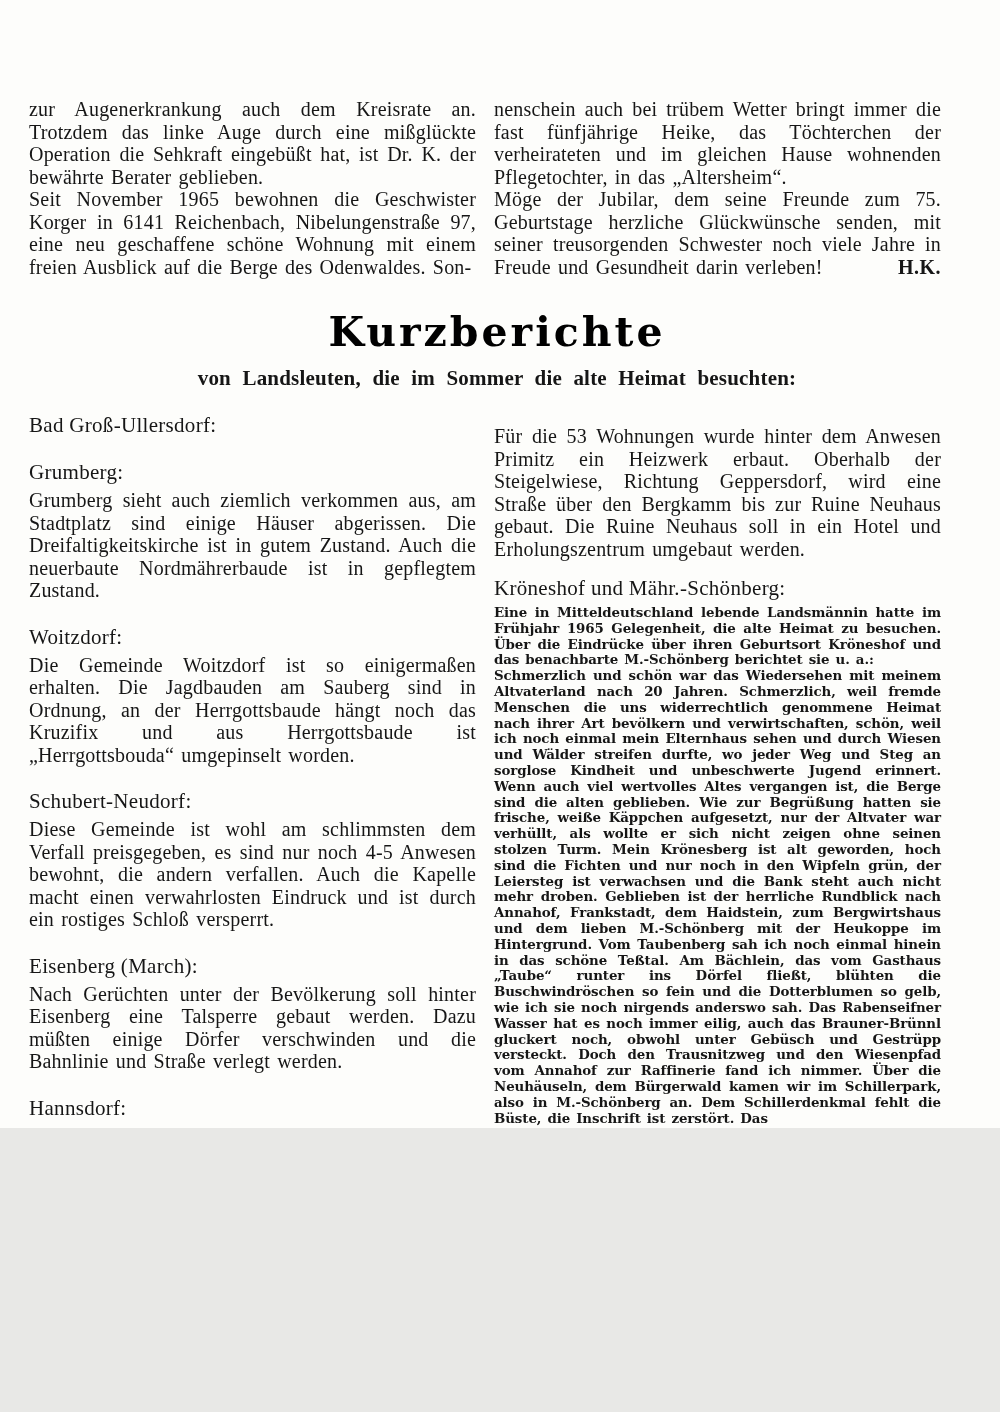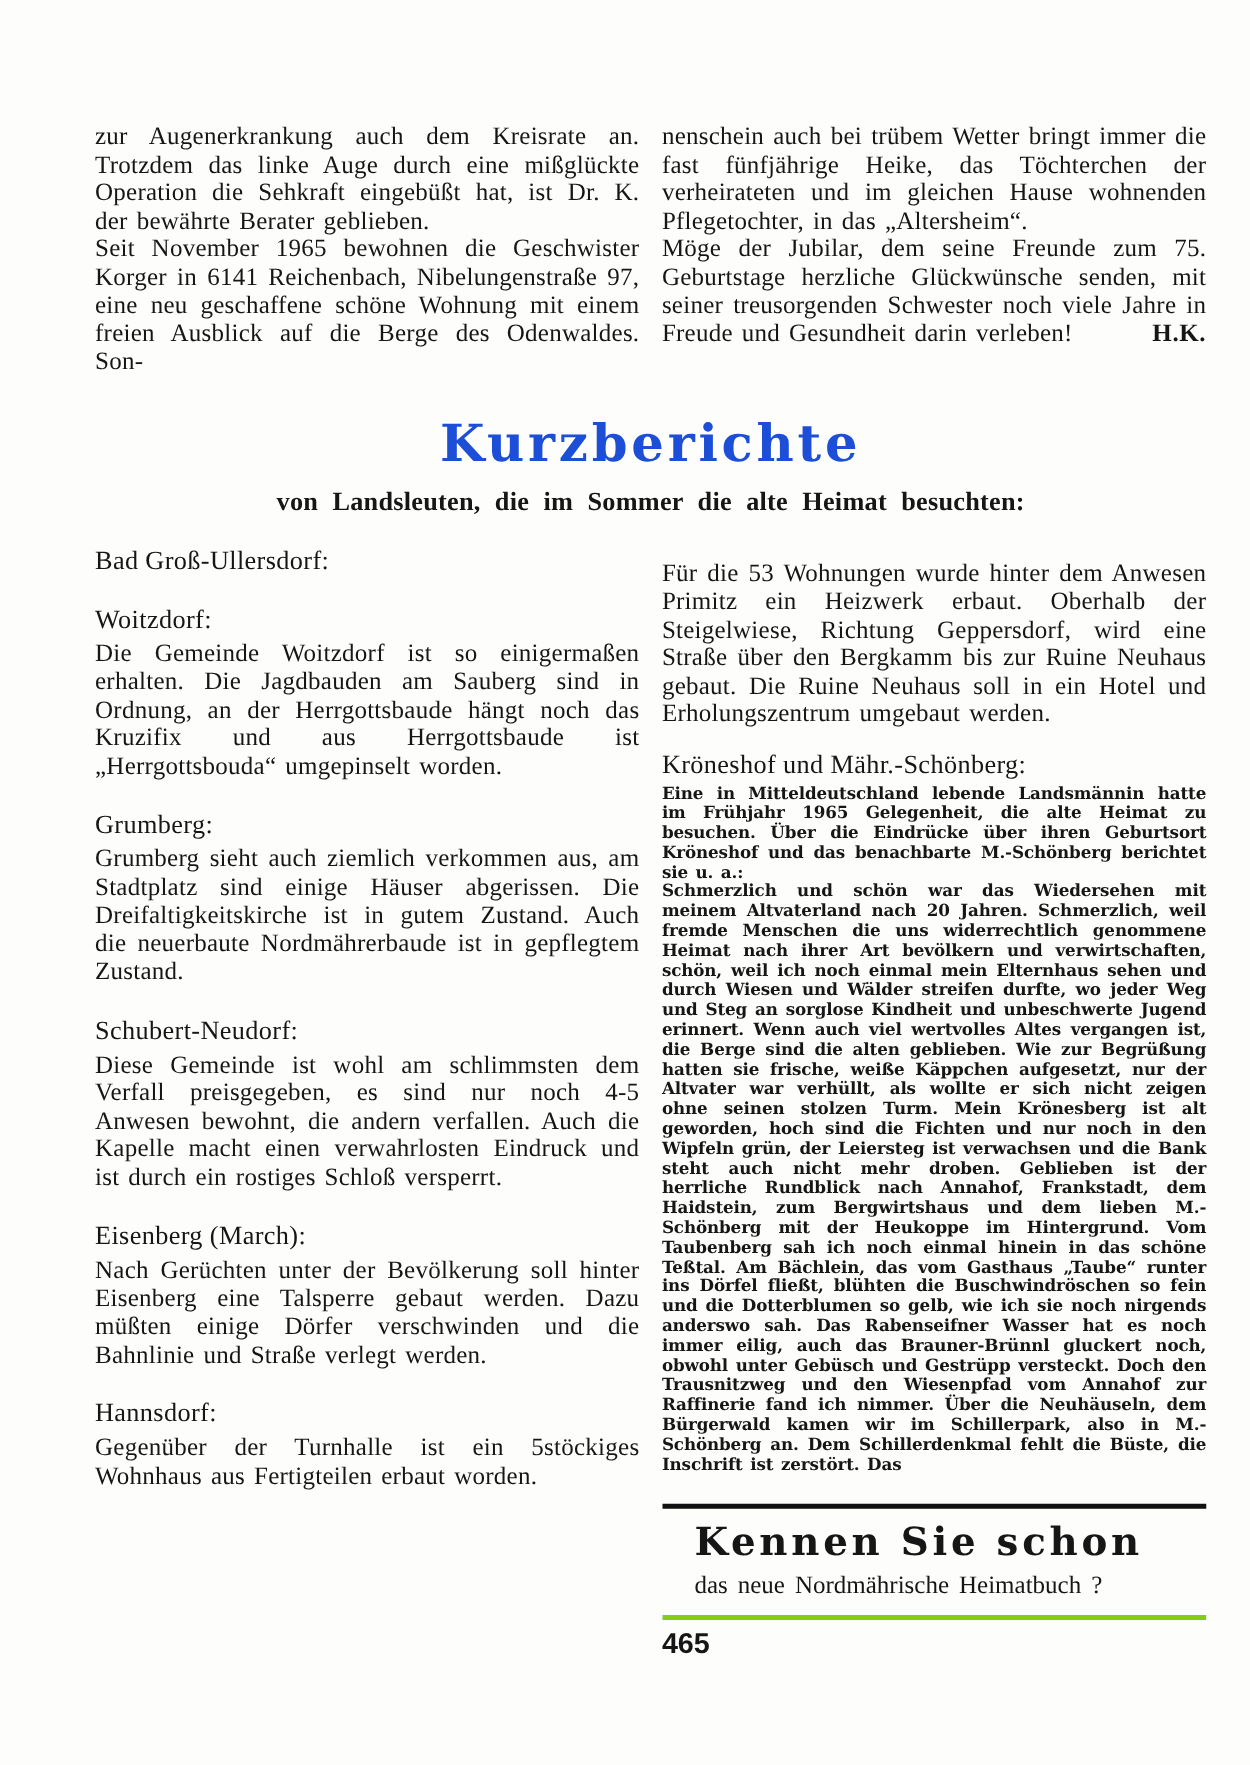--- a/index.html
+++ b/index.html
@@ -3,26 +3,26 @@
 <meta charset="utf-8">
 <style>
   html,body{margin:0;padding:0;}
   body{
     background:#e8e8e6;
     font-family:"Liberation Serif", serif;
   }
   .page{
     position:relative;
     width:1000px;
-    height:1412px;
+    height:1128px;
     margin:0 auto;
     background:#fdfdfb;
     color:#161616;
     box-sizing:border-box;
-    padding:98px 35px 0 76px;
+    padding:98px 35px 0 29px;
     overflow:hidden;
   }
   .cols{
     display:flex;
     gap:18px;
   }
   .col{
     width:447px;
     box-sizing:border-box;
   }
@@ -43,21 +43,21 @@
     font-weight:bold;
     letter-spacing:.5px;
   }
   .article-title{
     margin:30px 0 10px 0;
     text-align:center;
     font-family:"DejaVu Serif", serif;
     font-weight:bold;
     font-size:41px;
     letter-spacing:3px;
-    color:#1d4ed8;
+    color:#000000;
   }
   .article-subtitle{
     margin:0 0 22px 0;
     text-align:center;
     font-weight:bold;
     font-size:21px;
     word-spacing:6px;
     letter-spacing:.2px;
   }
   .section{margin:0 0 23px 0;}
@@ -127,26 +127,26 @@
   <h1 class="article-title">Kurzberichte</h1>
   <p class="article-subtitle">von Landsleuten, die im Sommer die alte Heimat besuchten:</p>
 
   <div class="cols">
 
     <div class="col">
       <div class="section">
         <h3>Bad Groß-Ullersdorf:</h3>
       </div>
       <div class="section">
+        <h3>Grumberg:</h3>
+        <p class="body">Grumberg sieht auch ziemlich verkommen aus, am Stadtplatz sind einige Häuser abgerissen. Die Dreifaltigkeitskirche ist in gutem Zustand. Auch die neuerbaute Nordmährerbaude ist in gepflegtem Zustand.</p>
+      </div>
+      <div class="section">
         <h3>Woitzdorf:</h3>
         <p class="body">Die Gemeinde Woitzdorf ist so einigermaßen erhalten. Die Jagdbauden am Sauberg sind in Ordnung, an der Herrgottsbaude hängt noch das Kruzifix und aus Herrgottsbaude ist „Herrgottsbouda“ umgepinselt worden.</p>
-      </div>
-      <div class="section">
-        <h3>Grumberg:</h3>
-        <p class="body">Grumberg sieht auch ziemlich verkommen aus, am Stadtplatz sind einige Häuser abgerissen. Die Dreifaltigkeitskirche ist in gutem Zustand. Auch die neuerbaute Nordmährerbaude ist in gepflegtem Zustand.</p>
       </div>
       <div class="section">
         <h3>Schubert-Neudorf:</h3>
         <p class="body">Diese Gemeinde ist wohl am schlimmsten dem Verfall preisgegeben, es sind nur noch 4-5 Anwesen bewohnt, die andern verfallen. Auch die Kapelle macht einen verwahrlosten Eindruck und ist durch ein rostiges Schloß versperrt.</p>
       </div>
       <div class="section">
         <h3>Eisenberg (March):</h3>
         <p class="body">Nach Gerüchten unter der Bevölkerung soll hinter Eisenberg eine Talsperre gebaut werden. Dazu müßten einige Dörfer verschwinden und die Bahnlinie und Straße verlegt werden.</p>
       </div>
       <div class="section">

